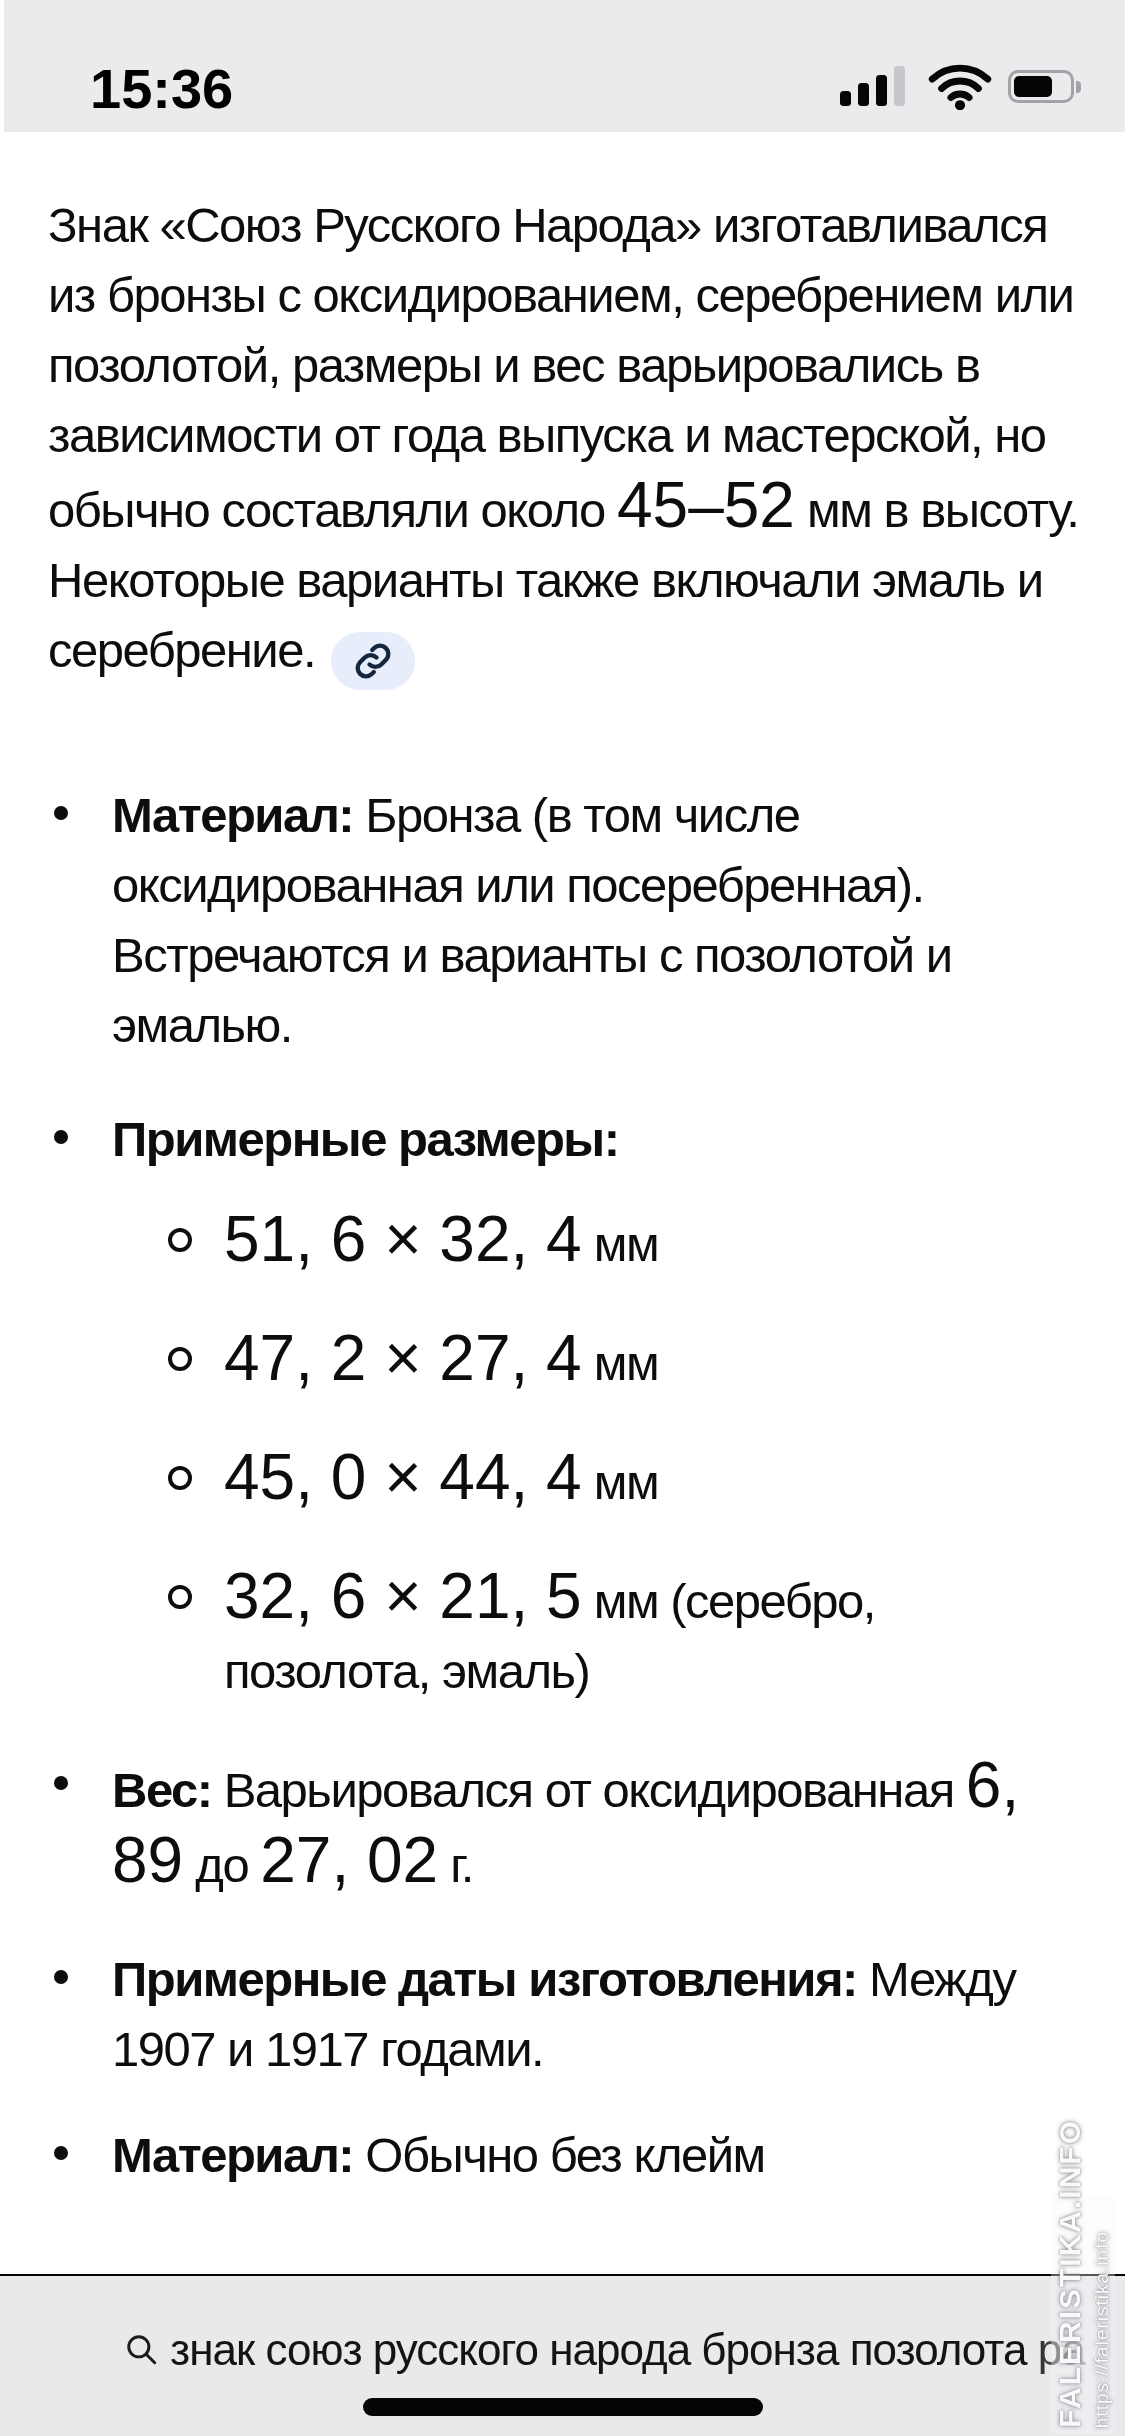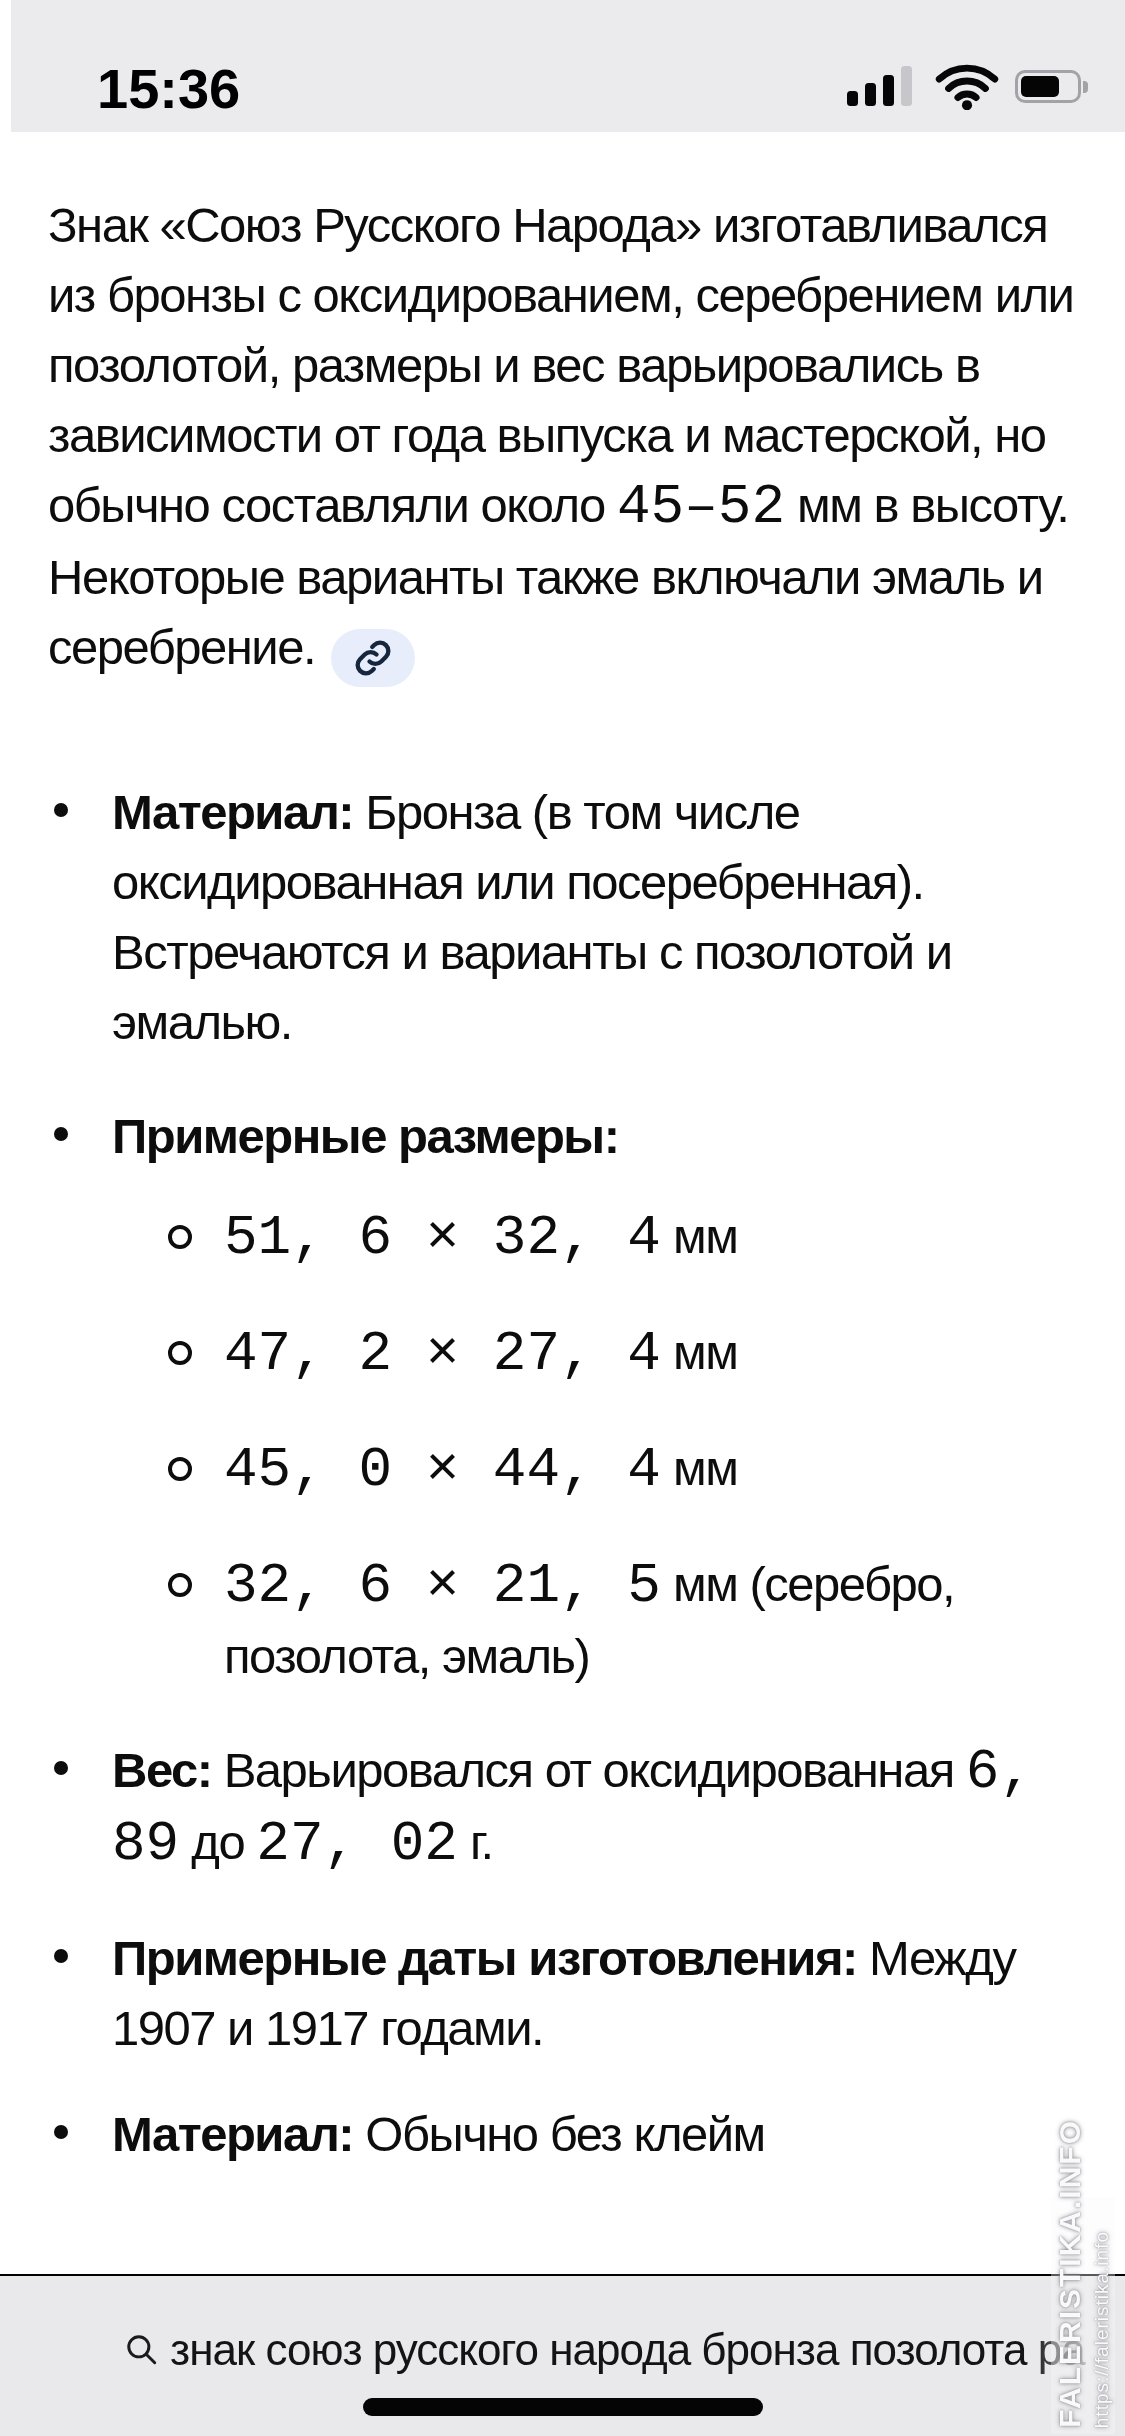--- a/index.html
+++ b/index.html
@@ -4,21 +4,21 @@
 <style>
   html,body{margin:0;padding:0;background:#555;}
   .phone{
     position:relative;width:1125px;height:2436px;margin:0 auto;
     background:#ffffff;overflow:hidden;
     font-family:"Liberation Sans","DejaVu Sans",sans-serif;
     color:#0d0d0d;
   }
   
   .status-bar{
-    position:absolute;top:0;left:11px;right:0;height:132px;
+    position:absolute;top:0;left:4px;right:0;height:132px;
     background:#ebebed;z-index:5;
   }
   .status-time{
     position:absolute;left:86px;top:56px;
     font-size:56px;font-weight:600;letter-spacing:0px;color:#000;
   }
   .sig{position:absolute;left:836px;top:66px;display:flex;align-items:flex-end;gap:7px;height:40px;}
   .sig .bar{width:11px;border-radius:3.5px;background:#060606;}
   .sig .b1{height:15px}.sig .b2{height:23px}.sig .b3{height:31px}
   .sig .b4{height:40px;background:#c6c6cb;}
@@ -27,21 +27,21 @@
     border:3px solid #a2a2a7;border-radius:10px;}
   .battery .fill{position:absolute;left:3px;top:3px;bottom:3px;width:38px;background:#050505;border-radius:5px;}
   .battery .cap{position:absolute;right:-10px;top:8px;width:5px;height:12px;background:#a2a2a7;border-radius:0 4px 4px 0;}
   
   .content{
     position:absolute;top:132px;left:0;right:0;bottom:0;
     padding:58px 44px 0 48px;
     font-size:49px;line-height:70px;letter-spacing:-1.5px;
   }
   .intro{margin:0 0 90px 0;}
-  .mx{font-family:Liberation Mono, monospace;font-size:56px;letter-spacing:0;}
+  .mx{font-family:Liberation Sans, sans-serif;font-size:64px;letter-spacing:0;}
   .chip{
     display:inline-flex;align-items:center;justify-content:center;
     width:84px;height:58px;border-radius:29px;background:#e7edfb;
     vertical-align:-14px;margin-left:16px;cursor:pointer;
   }
   .li{position:relative;padding-left:64px;margin-bottom:44px;}
   .li .dot{
     position:absolute;left:6px;top:26px;width:14px;height:14px;border-radius:50%;background:#0d0d0d;
   }
   .b{font-weight:700;}

